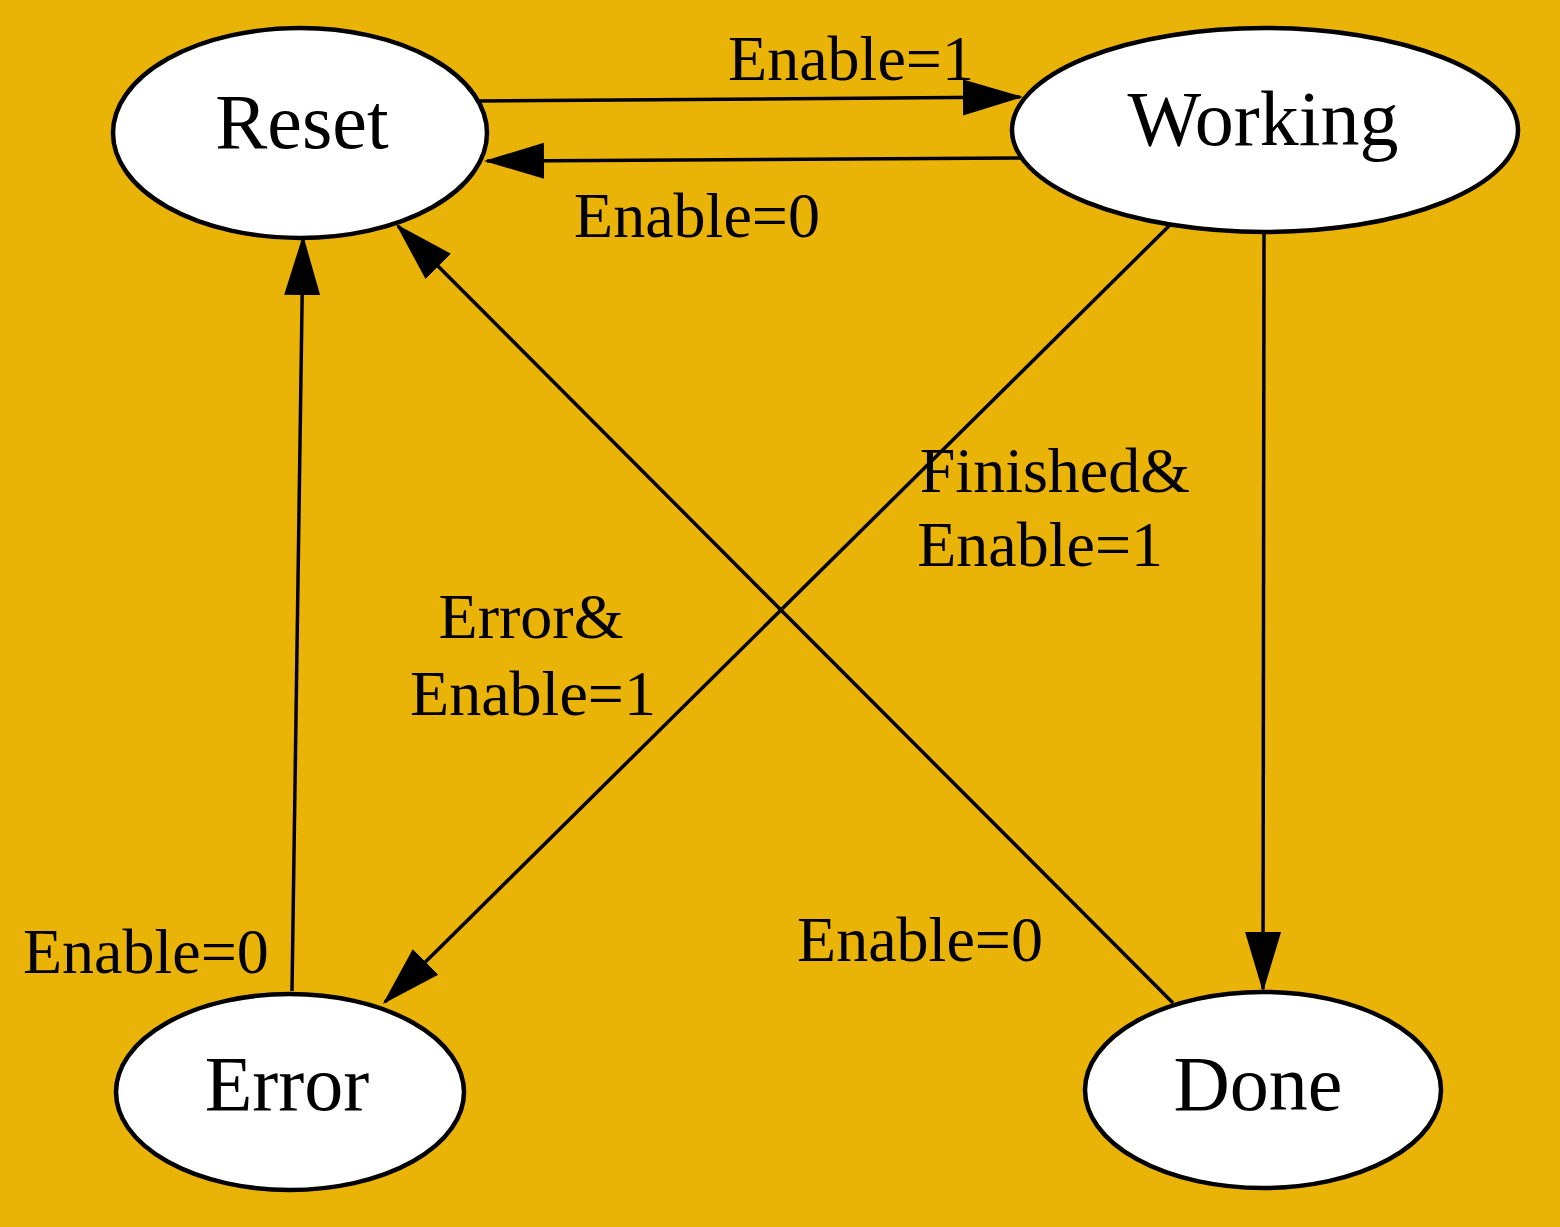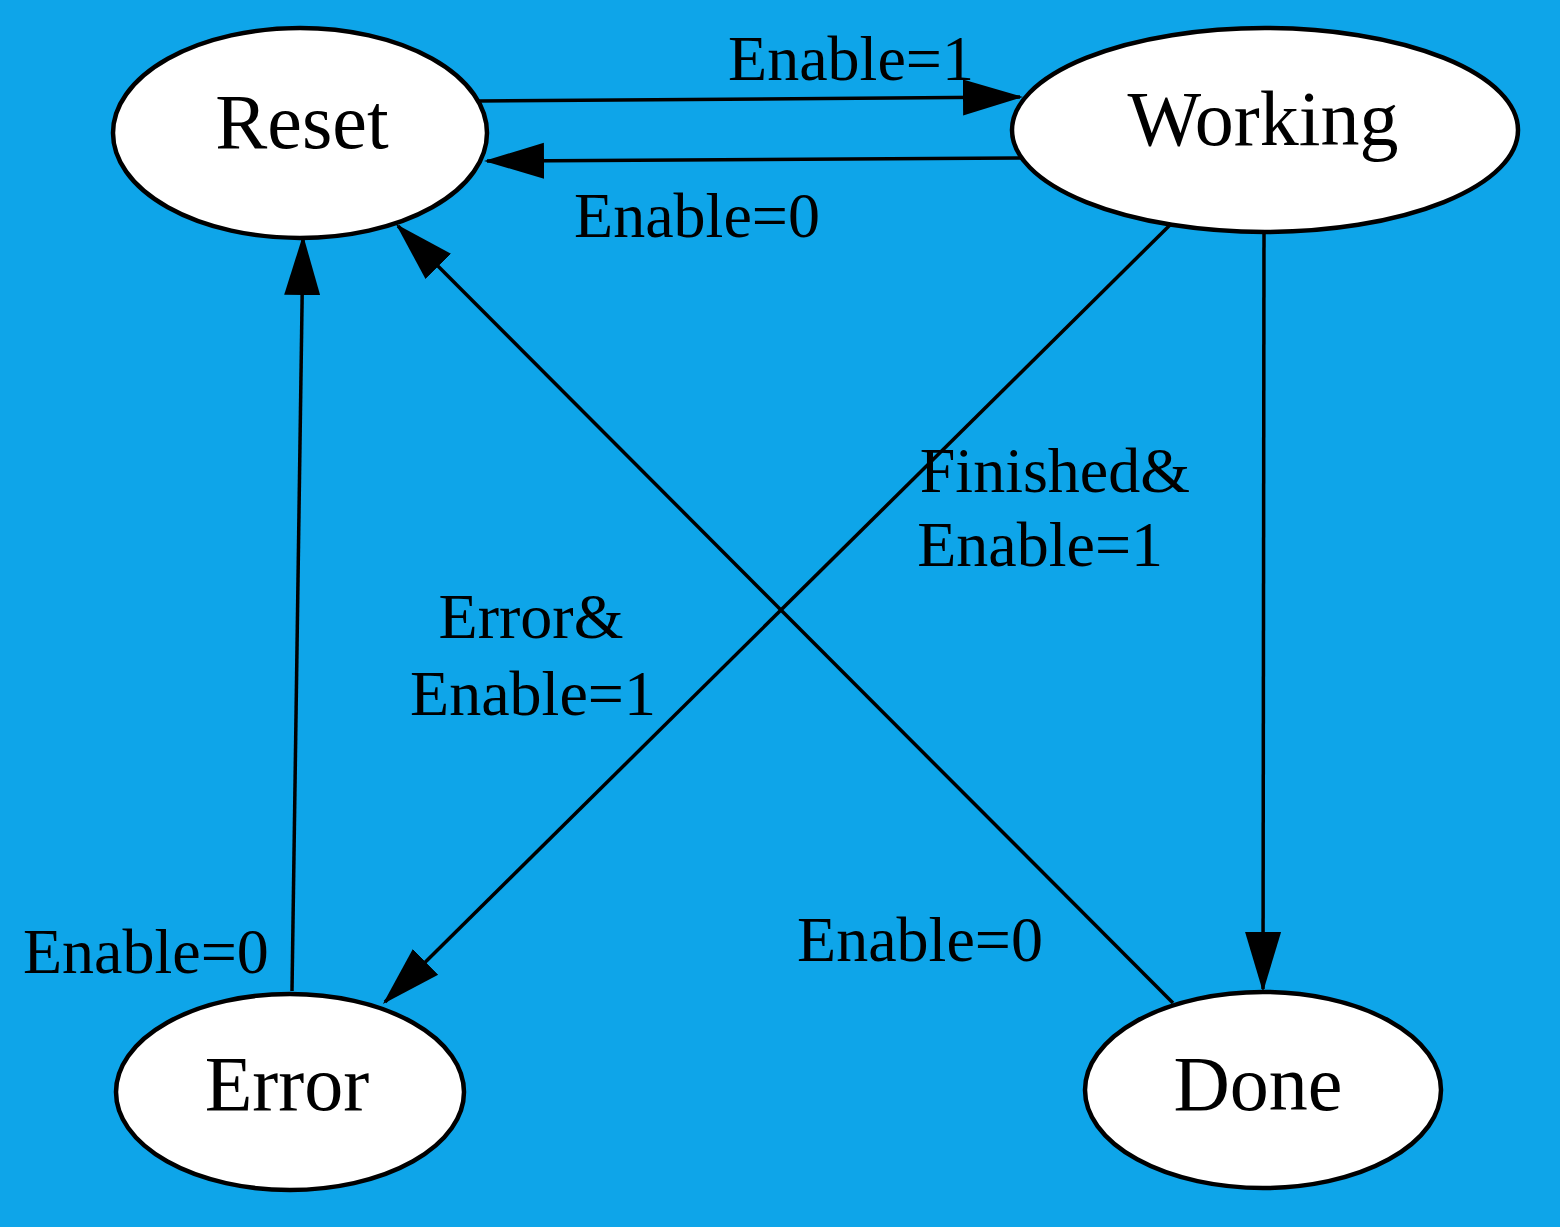--- a/index.html
+++ b/index.html
@@ -3,21 +3,21 @@
 <meta charset="utf-8">
 <style>
   html, body {
     margin: 0;
     padding: 0;
     background: #ffffff;
   }
   .stage {
     width: 1560px;
     height: 1227px;
-    background: #0ea5e9;
+    background: #eab308;
     position: relative;
   }
   svg { display: block; }
   .node-ellipse {
     fill: #ffffff;
     stroke: #000000;
     stroke-width: 4.5;
   }
   .edge {
     stroke: #000000;

